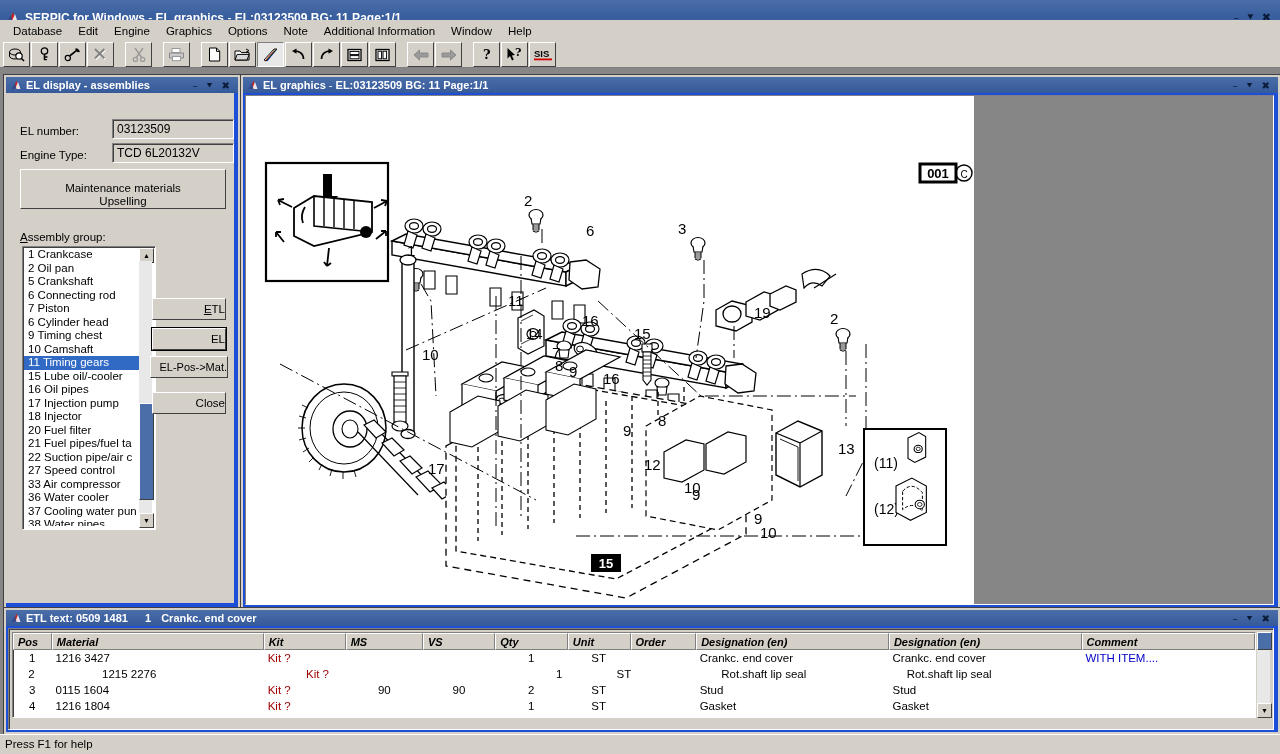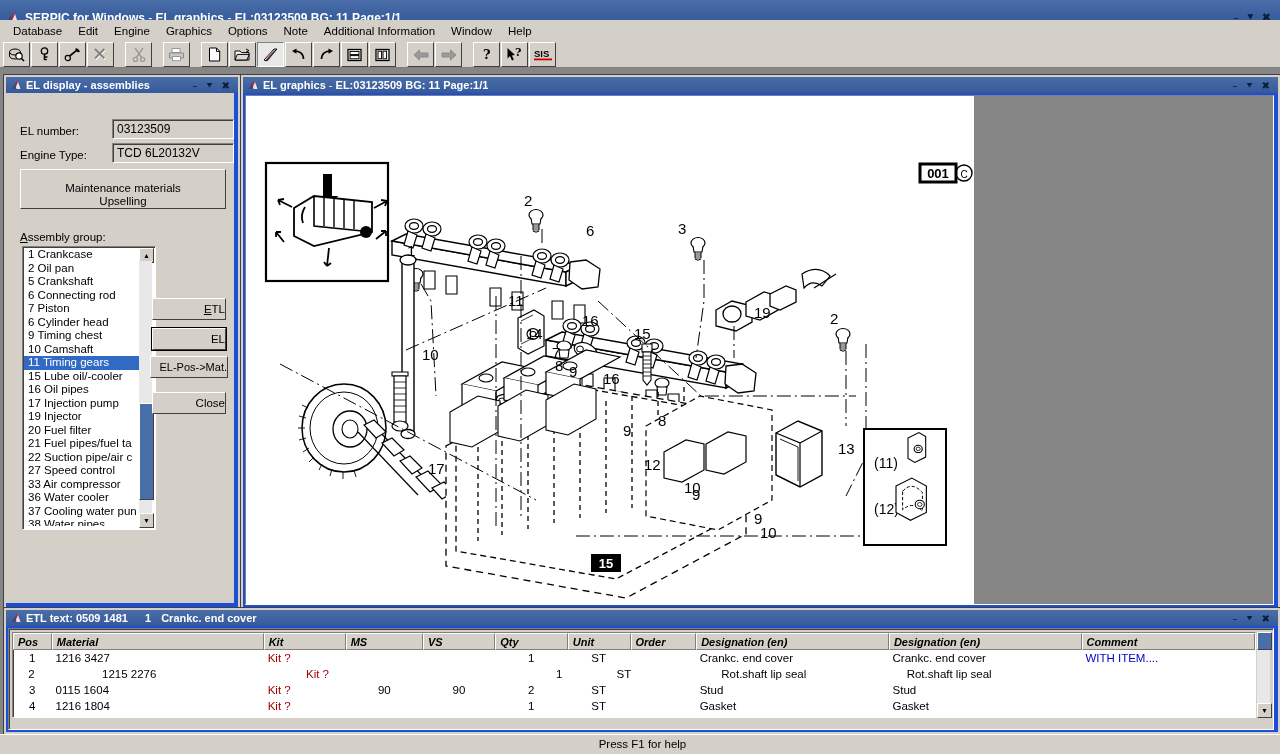--- a/index.html
+++ b/index.html
@@ -90,21 +90,21 @@
   .gcell{height:16px;display:flex;align-items:center;box-sizing:border-box;padding-left:4px;white-space:nowrap;overflow:hidden;}
   .gcell.c{justify-content:center;padding-left:0;}
   .kit{color:#a00000;}
   .cmt{color:#0000c8;}
   #gridSB{position:absolute;right:3px;top:3px;width:13px;height:84px;background:#d4d0c8;}
   #gridSB .ar{width:13px;height:13px;display:flex;align-items:center;justify-content:center;font-size:7px;}
   #gridSB .track{position:absolute;left:0;top:13px;width:13px;height:58px;background:#e8e8e8;}
   #gridSB .thumb{position:absolute;left:0;top:0px;width:13px;height:16px;background:#4a6ea8;}
 
   
-  #status{position:absolute;left:0;top:734px;width:1280px;height:20px;background:#d4d0c8;display:flex;align-items:center;justify-content:center;}
+  #status{position:absolute;left:0;top:734px;width:1280px;height:20px;background:#d4d0c8;display:flex;align-items:center;}
   #status .stxt{padding-left:5px;font-size:11.5px;}
   #status .sline{position:absolute;left:0;top:0;width:1280px;height:1px;background:#fff;}
 </style>
 </head>
 <body>
 
 <div id="app">
 
   <div id="titlebar">
     <span class="tb-icon">
@@ -304,21 +304,21 @@
             <div class="it">5 Crankshaft</div>
             <div class="it">6 Connecting rod</div>
             <div class="it">7 Piston</div>
             <div class="it">6 Cylinder head</div>
             <div class="it">9 Timing chest</div>
             <div class="it">10 Camshaft</div>
             <div class="it sel">11 Timing gears</div>
             <div class="it">15 Lube oil/-cooler</div>
             <div class="it">16 Oil pipes</div>
             <div class="it">17 Injection pump</div>
-            <div class="it">19 Injector</div>
+            <div class="it">18 Injector</div>
             <div class="it">20 Fuel filter</div>
             <div class="it">21 Fuel pipes/fuel ta</div>
             <div class="it">22 Suction pipe/air c</div>
             <div class="it">27 Speed control</div>
             <div class="it">33 Air compressor</div>
             <div class="it">36 Water cooler</div>
             <div class="it">37 Cooling water pun</div>
             <div class="it">38 Water pipes</div>
           </div>
         <div id="assySB" class="">

